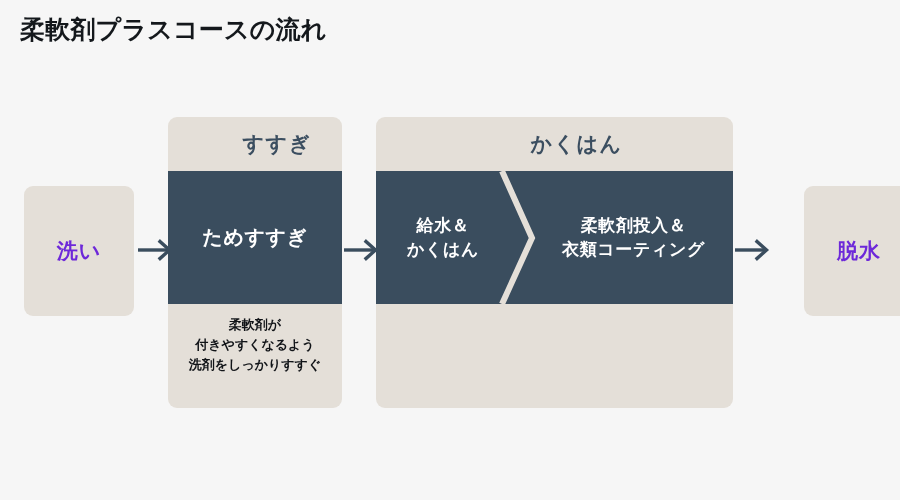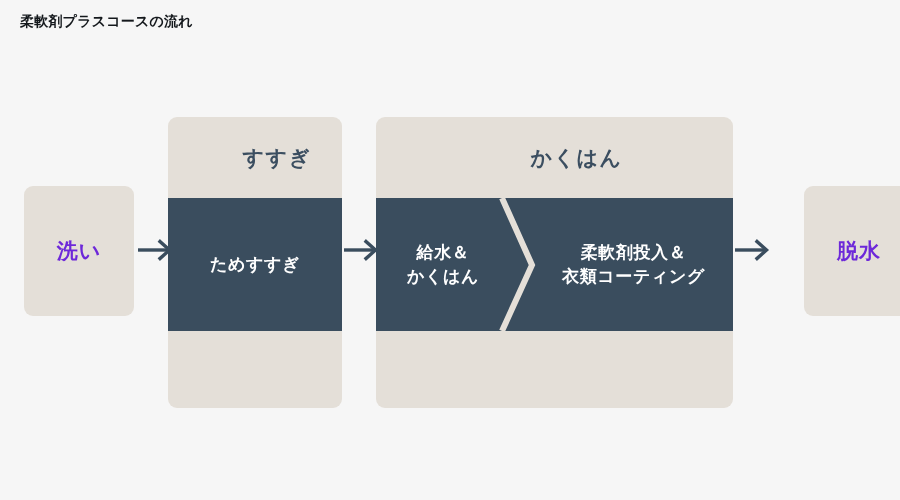--- a/index.html
+++ b/index.html
@@ -18,21 +18,21 @@
     position: relative;
     width: 900px;
     height: 500px;
   }
 
   
   .page-title {
     position: absolute;
     left: 20px;
     top: 13px;
-    font-size: 14px;
+    font-size: 25px;
     font-weight: 700;
     color: #14181c;
     letter-spacing: 0.2px;
     white-space: nowrap;
   }
 
   
   .endcap {
     position: absolute;
     background: #e4dfd8;
@@ -52,21 +52,21 @@
   .stage-card {
     position: absolute;
     background: #e4dfd8;
     border-radius: 9px;
     overflow: hidden;
   }
   #card-rinse { left: 168px; top: 117px; width: 174px; height: 291px; }
   #card-final { left: 376px; top: 117px; width: 357px; height: 291px; }
 
   .stage-header {
-    height: 81px;
+    height: 54px;
     display: flex;
     align-items: center;
     justify-content: center;
     color: #3b4e60;
     font-size: 21px;
     font-weight: 700;
     letter-spacing: 1.5px;
     padding-left: 44px;
   }
 
@@ -84,21 +84,21 @@
     justify-content: center;
     text-align: center;
     color: #ffffff;
     font-size: 17px;
     font-weight: 700;
     line-height: 1.38;
     letter-spacing: 0.6px;
     box-sizing: border-box;
     padding: 0 6px;
   }
-  #band-rinse .band-cell { font-size: 17px; }
+  #band-rinse .band-cell { font-size: 20px; }
   #band-final .cell-supply { flex: 0 0 150px; padding-right: 22px; }
   #band-final .cell-softener { flex: 1 1 auto; padding-left: 14px; }
 
   
   .chevron-divider {
     position: absolute;
     left: 104px;
     top: 0;
     width: 60px;
     height: 133px;
@@ -149,20 +149,23 @@
     <svg width="36" height="28" viewBox="0 0 36 28">
       <line x1="0" y1="14" x2="29" y2="14" stroke="#3a4d5e" stroke-width="3.4"></line>
       <polyline points="22,5.5 31.5,14 22,22.5" fill="none" stroke="#3a4d5e" stroke-width="3.4" stroke-linecap="square" stroke-linejoin="miter"></polyline>
     </svg>
   </div>
 
   <div class="stage-card" id="card-rinse">
     <div class="stage-header">すすぎ</div>
     <div class="band" id="band-rinse">
       <div class="band-cell">ためすすぎ</div>
+    </div>
+    <div class="caption-row">
+      <div class="caption">柔軟剤が<br>付きやすくなるよう<br>洗剤をしっかりすすぐ</div>
     </div>
   </div>
 
   <div class="arrow" id="arrow-2">
     <svg width="36" height="28" viewBox="0 0 36 28">
       <line x1="0" y1="14" x2="29" y2="14" stroke="#3a4d5e" stroke-width="3.4"></line>
       <polyline points="22,5.5 31.5,14 22,22.5" fill="none" stroke="#3a4d5e" stroke-width="3.4" stroke-linecap="square" stroke-linejoin="miter"></polyline>
     </svg>
   </div>
 

